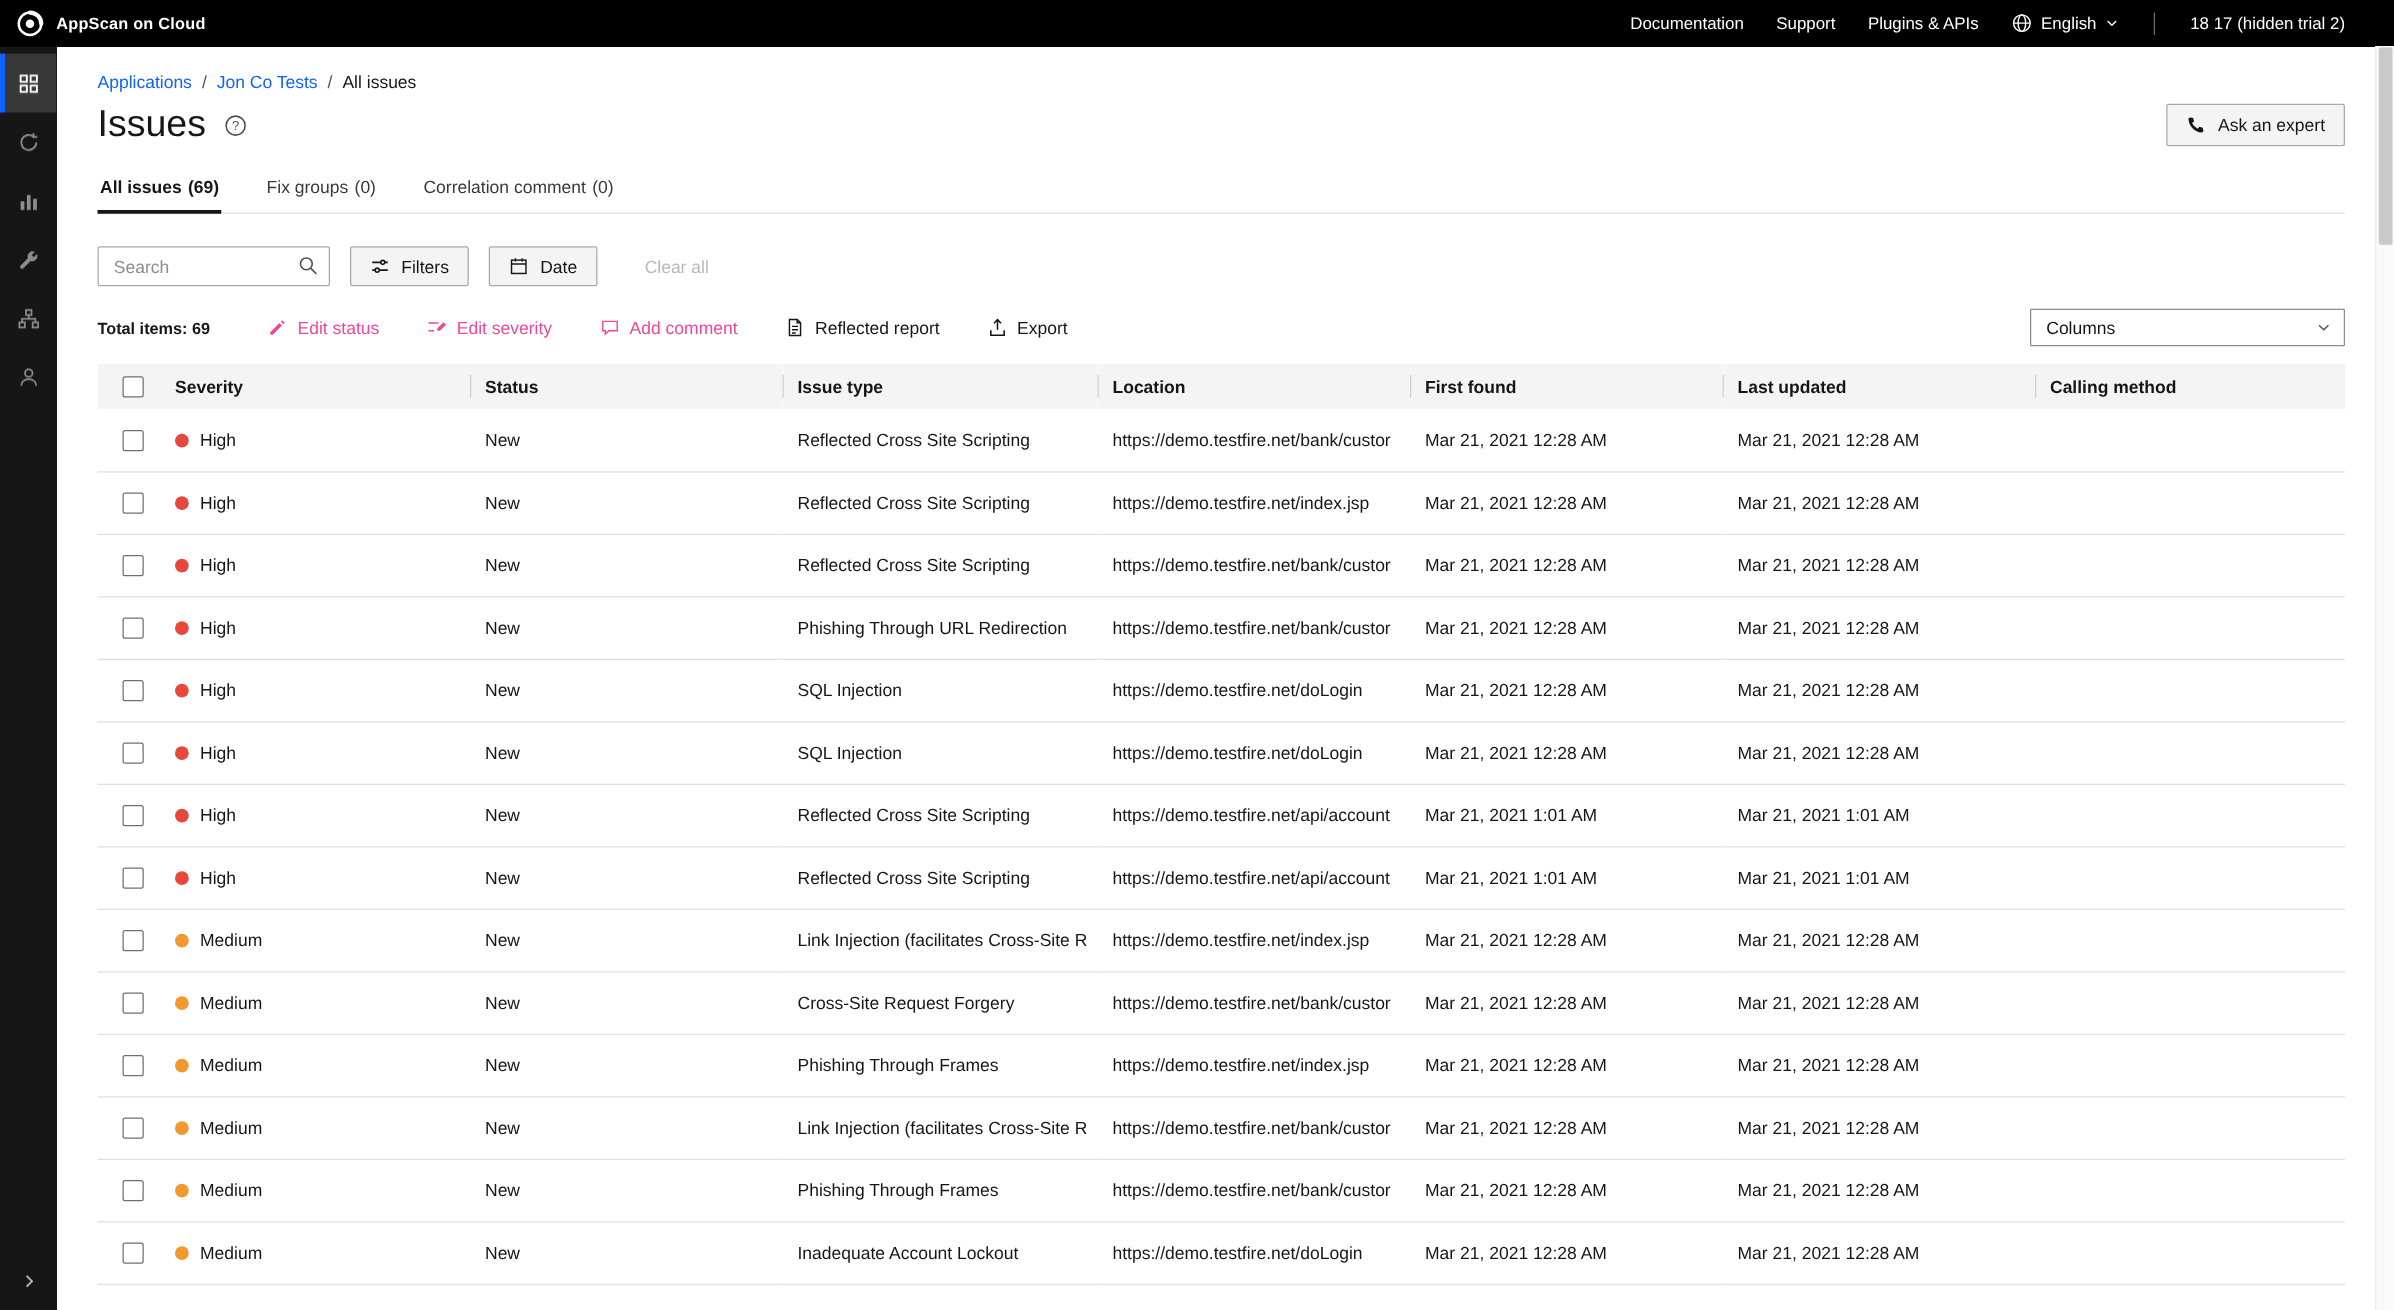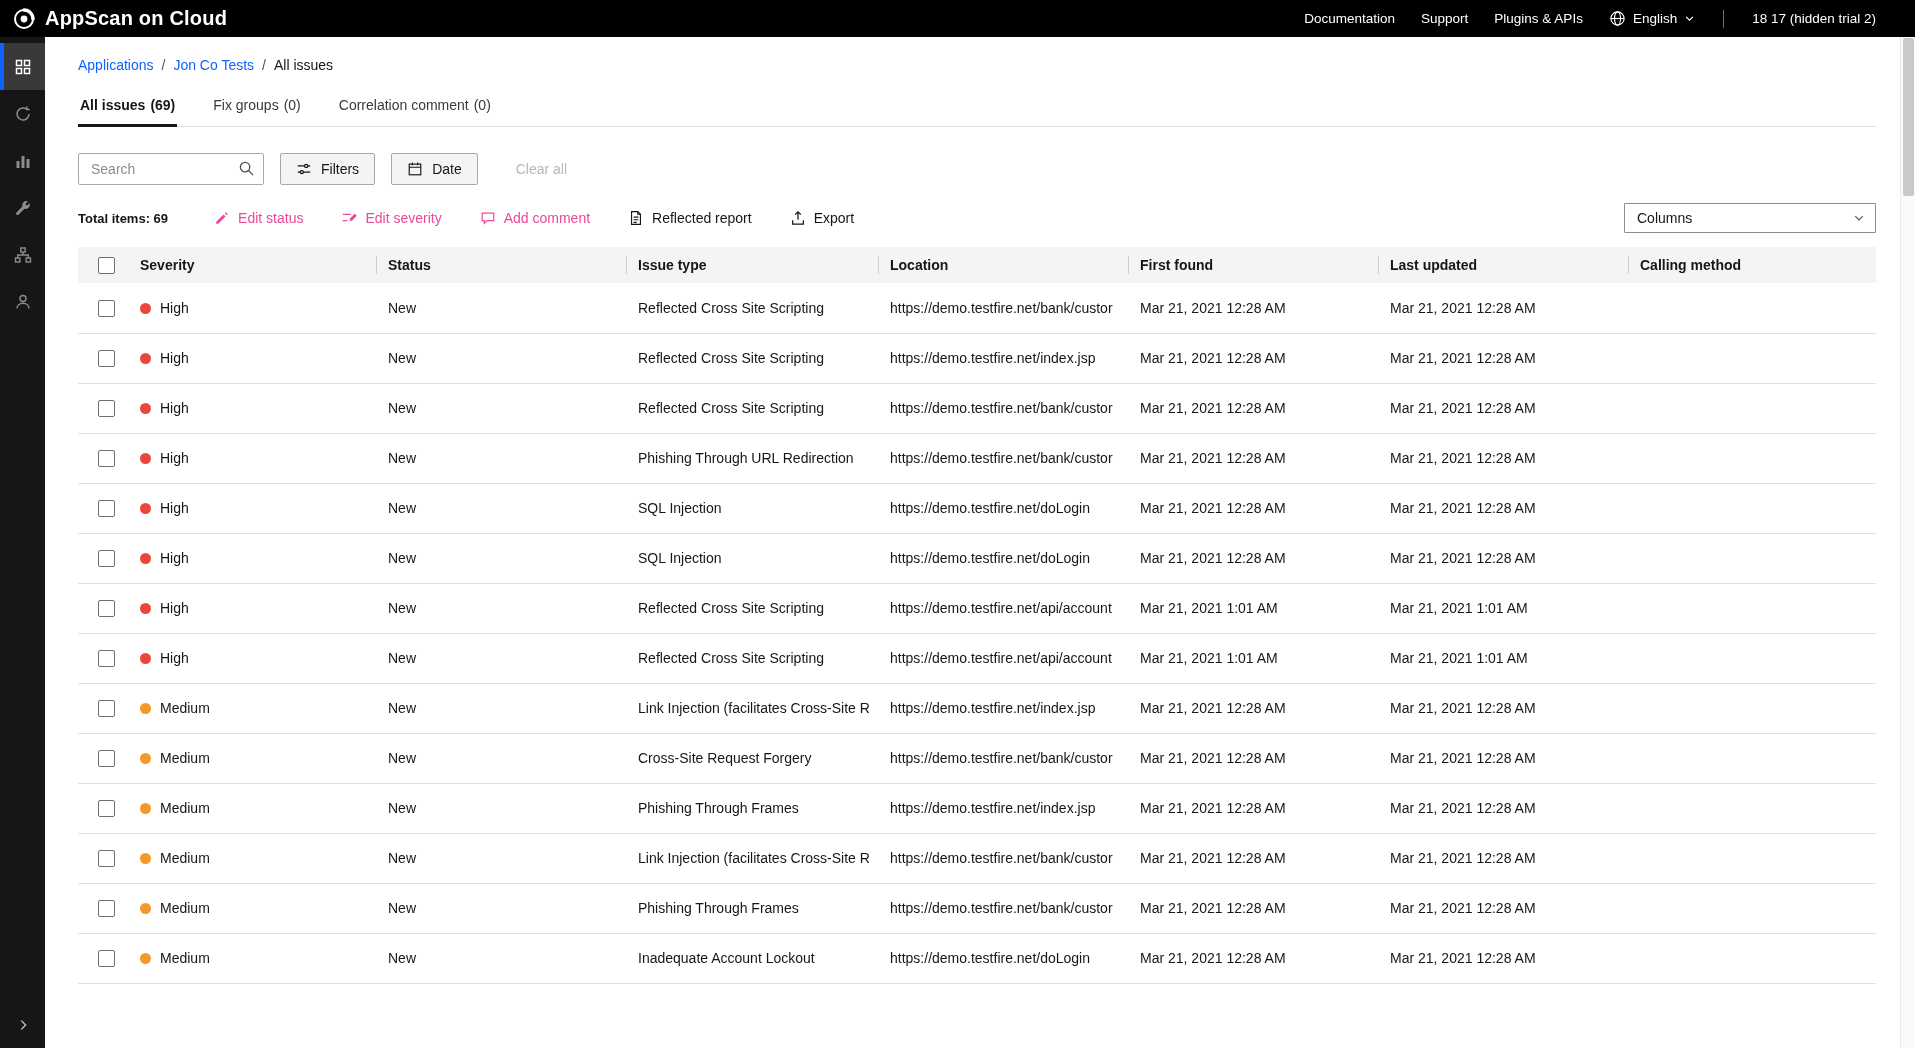--- a/index.html
+++ b/index.html
@@ -10,21 +10,21 @@
   }
 
   
   .topbar {
     position:fixed; top:0; left:0; width:1915px; height:37px;
     background:#000000; color:#ffffff; z-index:20;
     display:flex; align-items:center; justify-content:space-between;
     padding:0 39px 0 12px;
   }
   .brand { display:flex; align-items:center; gap:9px; }
-  .brand-title { font-size:20px; font-weight:700; letter-spacing:.2px; }
+  .brand-title { font-size:13px; font-weight:700; letter-spacing:.2px; }
   .topnav { display:flex; align-items:center; gap:26px; font-size:13.5px; }
   .topnav .navlink { color:#ffffff; cursor:pointer;text-align:right; }
   .lang { display:flex; align-items:center; gap:7px; cursor:pointer; }
   .topbar-divider { width:1px; height:18px; background:#6f6f6f; margin:0 2px; }
   .account { font-size:13.5px; }
 
   
   .sidebar {
     position:fixed; top:37px; left:0; bottom:0; width:45px;
     background:#161616; z-index:15; display:flex; flex-direction:column;
@@ -244,20 +244,39 @@
 <div class="main">
 
   <div class="breadcrumb">
     <span class="crumb-link">Applications</span>
     <span class="crumb-sep">/</span>
     <span class="crumb-link">Jon Co Tests</span>
     <span class="crumb-sep">/</span>
     <span class="crumb-current">All issues</span>
   </div>
 
+  <div class="title-row">
+    <div class="title-left">
+      <span class="page-title">Issues</span>
+      <span class="help-icon">
+        <svg width="19" height="19" viewBox="0 0 20 20" fill="none">
+          <circle cx="10" cy="10" r="8" stroke="#525252" stroke-width="1.3"></circle>
+          <text x="10" y="14" text-anchor="middle" font-size="11" fill="#525252" font-family="Liberation Sans, sans-serif">?</text>
+        </svg>
+      </span>
+    </div>
+    <button class="btn">
+      <span style="display:inline-flex;">
+        <svg width="16" height="16" viewBox="0 0 18 18" fill="currentColor">
+          <path d="M3.6 2.2l2.6.6.9 3-1.9 1.5a10.5 10.5 0 0 0 5.1 5.1l1.5-1.9 3 .9.6 2.6c.1 1-.8 1.9-1.8 1.8C7.7 15.3 2.7 10.3 2 4c-.1-1 .7-1.9 1.6-1.8z"></path>
+        </svg>
+      </span>
+      <span>Ask an expert</span>
+    </button>
+  </div>
 
   <div class="tabs">
     <div class="tab active">
       <span>All issues</span>
       <span>(69)</span>
     </div>
     <div class="tab">
       <span>Fix groups</span>
       <span>(0)</span>
     </div>

